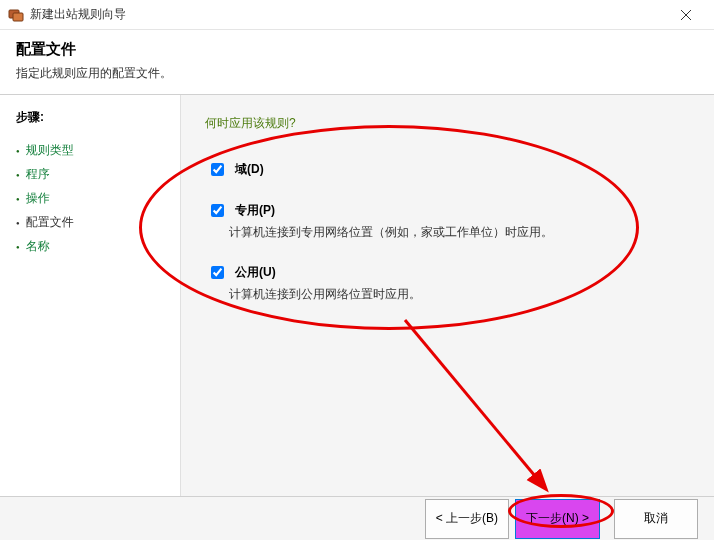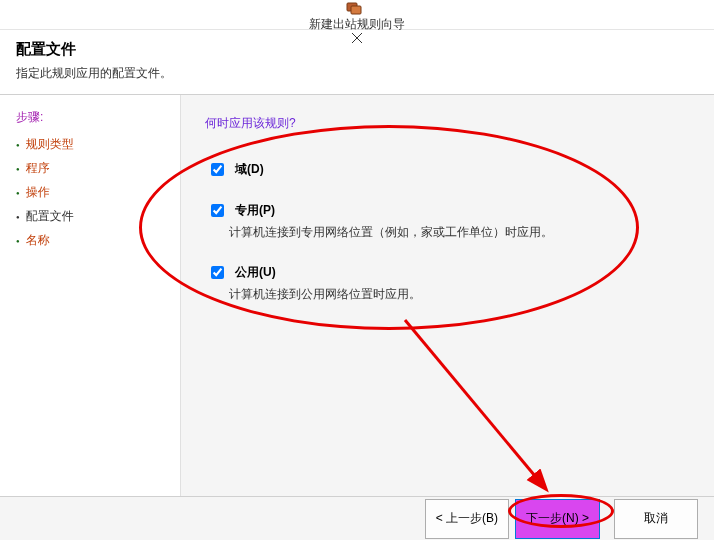--- a/index.html
+++ b/index.html
@@ -13,21 +13,20 @@
     overflow: hidden;
     position: relative;
   }
   .titlebar {
     height: 30px;
     display: flex;
     align-items: center;
     padding: 0 8px;
     background: #fff;
     border-bottom: 1px solid #e5e5e5;
-    flex-direction: column;
   }
   .title-icon {
     width: 16px; height: 16px;
     margin-right: 6px;
     display: inline-block;
   }
   .title-text { flex: 1; color: #333; }
   .close-btn {
     width: 40px; height: 100%;
     display: flex; align-items: center; justify-content: center;
@@ -53,26 +52,26 @@
   }
   .body {
     display: flex;
     height: 406px;
   }
   .sidebar {
     width: 180px;
     padding: 14px 16px;
   }
   .sidebar-title {
-    font-weight: normal;
-    color: #a21caf;
-    margin-bottom: 10px;
+    font-weight: bold;
+    color: #000000;
+    margin-bottom: 16px;
   }
   .step {
-    color: #c2410c;
+    color: #15803d;
     margin: 7px 0;
     cursor: default;
   }
   .step.current {
     color: #333;
   }
   .step::before {
     content: "●";
     font-size: 6px;
     color: #1a6b1a;
@@ -82,21 +81,21 @@
   }
   .step.current::before { color: #333; }
   .content {
     flex: 1;
     background: #f5f5f5;
     padding: 20px 24px;
     border-left: 1px solid #e0e0e0;
     position: relative;
   }
   .content-q {
-    color: #6d28d9;
+    color: #4d7c0f;
     margin-bottom: 28px;
   }
   .option {
     margin-bottom: 22px;
     padding-left: 2px;
   }
   .opt-row {
     display: flex;
     align-items: center;
     gap: 8px;

